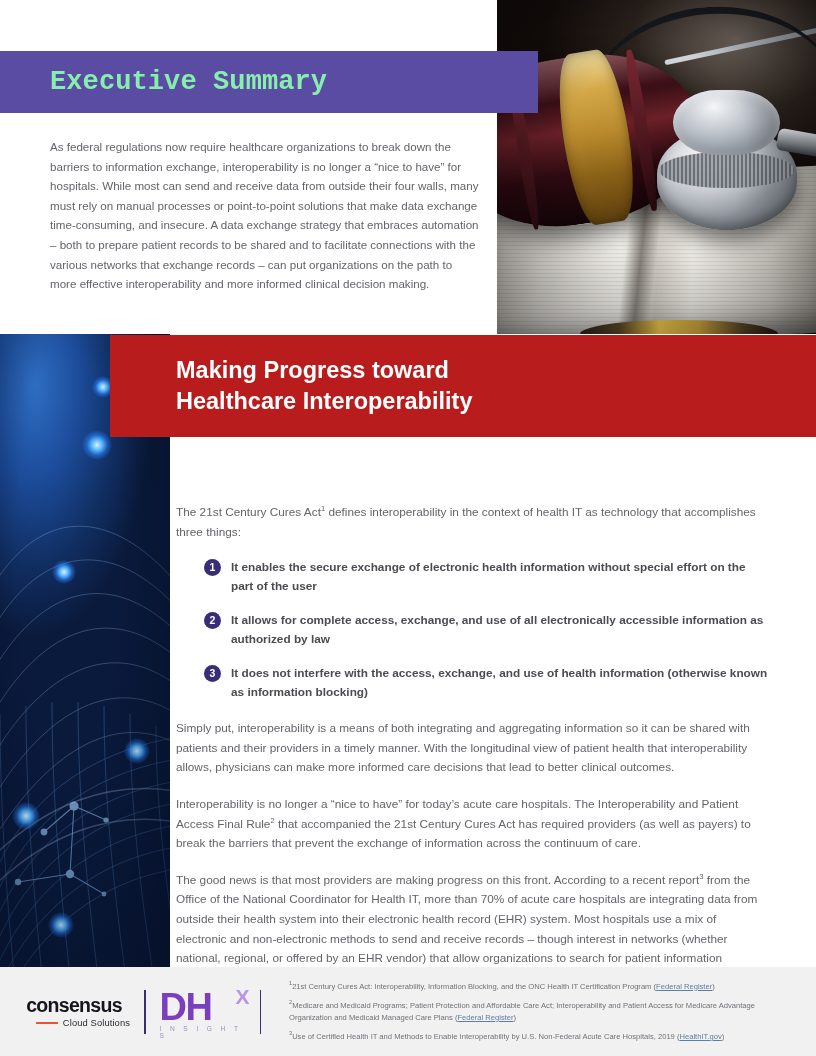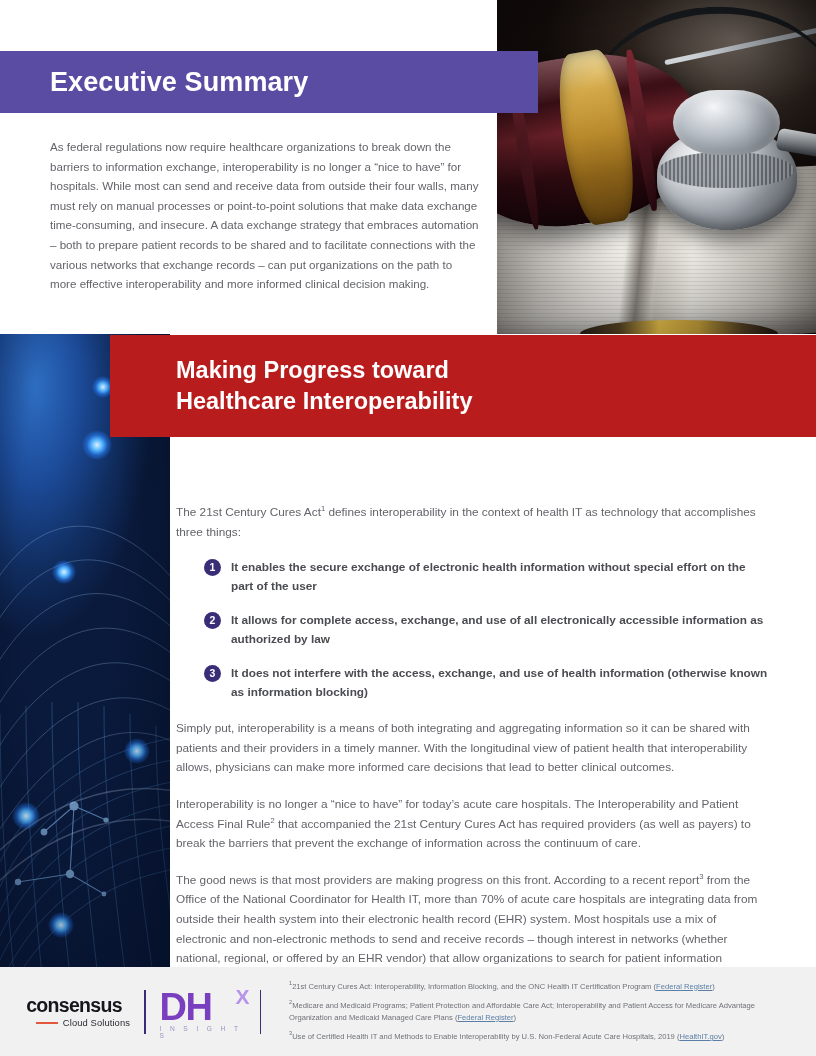--- a/index.html
+++ b/index.html
@@ -194,23 +194,24 @@
     left: 0; top: 51px;
     width: 538px; height: 62px;
     background: #5a4ba3;
     z-index: 3;
   }
   .band-exec h1 {
     margin: 0;
     font-size: 27px;
     line-height: 62px;
     font-weight: 700;
-    color: #ffffff;
+    color: #86efac;
     padding-left: 50px;
     letter-spacing: .1px;
+    font-family: Liberation Mono, monospace;
   }
 
   
   .exec-body {
     position: absolute;
     left: 50px; top: 137px;
     width: 430px;
     font-size: 11.6px;
     line-height: 19.6px;
     color: #63646a;

